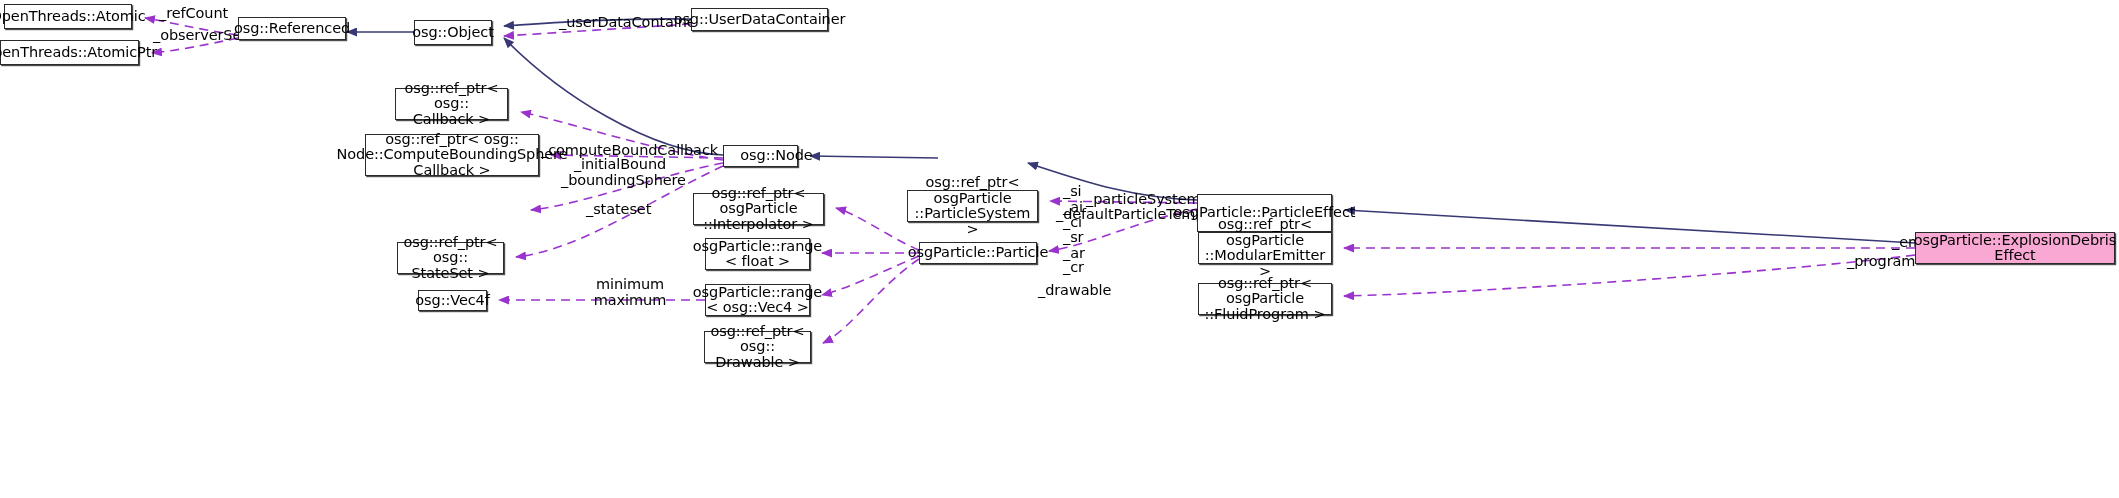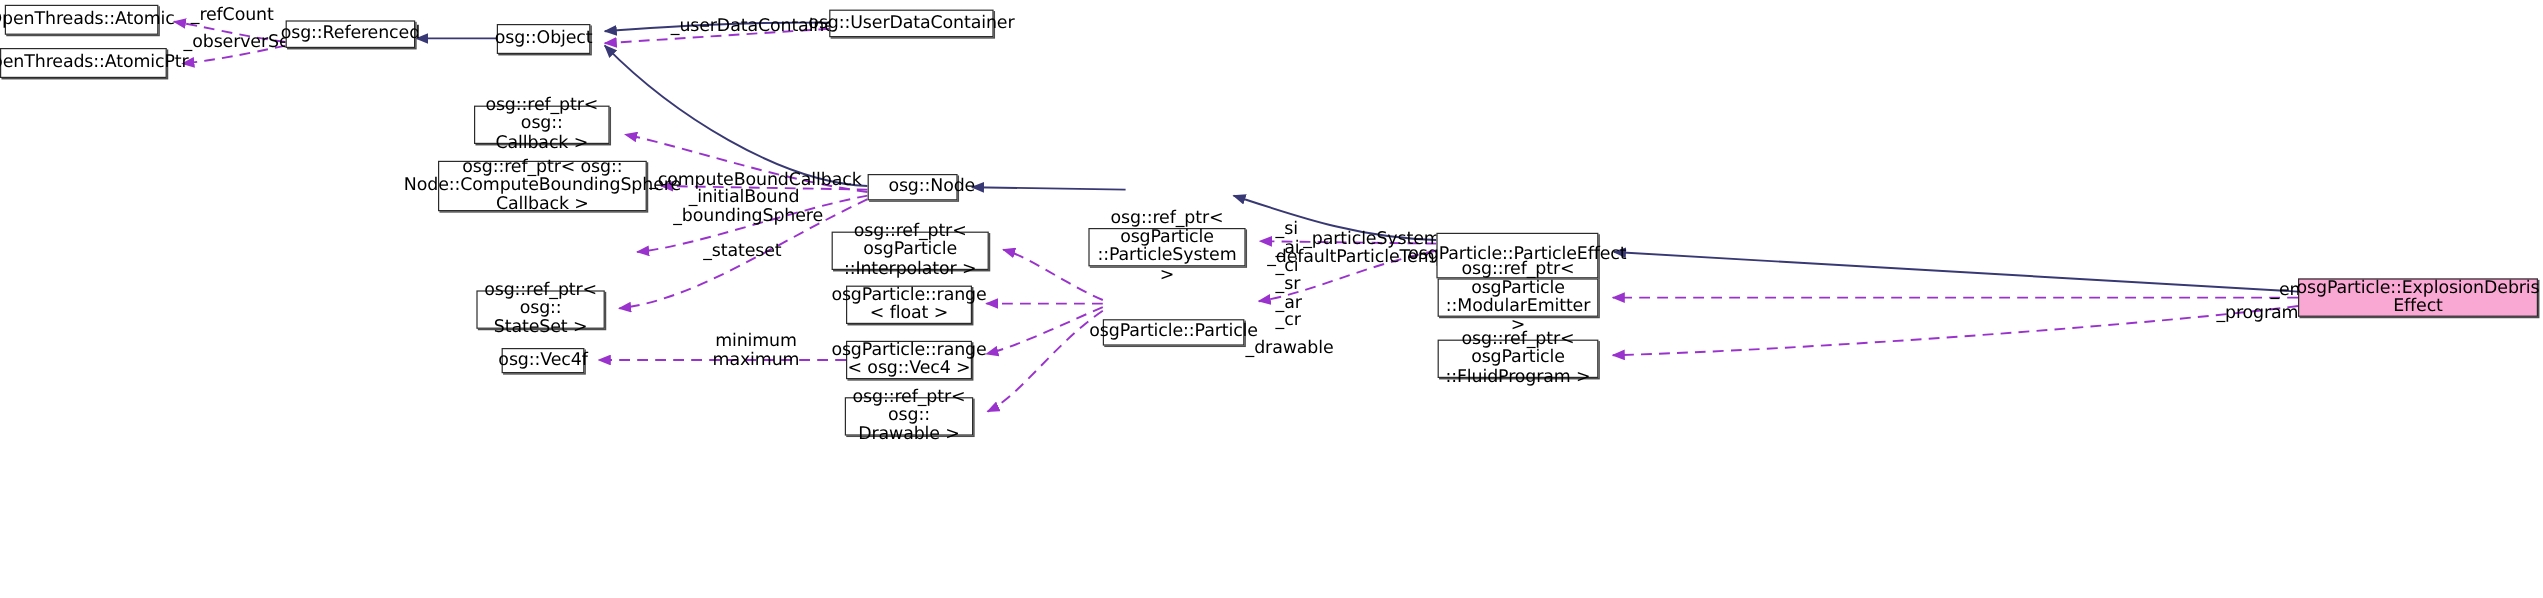--- a/index.html
+++ b/index.html
@@ -139,21 +139,21 @@
   <div class="node" style="left:693px;top:193px;width:131px;height:32px;">osg::ref_ptr&lt; osgParticle
 ::Interpolator &gt;</div>
   <div class="node" style="left:705px;top:238px;width:105px;height:32px;">osgParticle::range
 &lt; float &gt;</div>
   <div class="node" style="left:705px;top:284px;width:105px;height:32px;">osgParticle::range
 &lt; osg::Vec4 &gt;</div>
   <div class="node" style="left:704px;top:331px;width:107px;height:32px;">osg::ref_ptr&lt; osg::
 Drawable &gt;</div>
   <div class="node" style="left:907px;top:190px;width:131px;height:32px;">osg::ref_ptr&lt; osgParticle
 ::ParticleSystem &gt;</div>
-  <div class="node" style="left:919px;top:242px;width:118px;height:22px;margin-top:24px;">osgParticle::Particle</div>
+  <div class="node" style="left:919px;top:242px;width:118px;height:22px;">osgParticle::Particle</div>
   <div class="node" style="left:1197px;top:194px;width:135px;height:38px;">osgParticle::ParticleEffect</div>
   <div class="node" style="left:1198px;top:232px;width:134px;height:32px;">osg::ref_ptr&lt; osgParticle
 ::ModularEmitter &gt;</div>
   <div class="node" style="left:1198px;top:283px;width:134px;height:32px;">osg::ref_ptr&lt; osgParticle
 ::FluidProgram &gt;</div>
   <div class="node highlight" style="left:1915px;top:232px;width:200px;height:32px;">osgParticle::ExplosionDebris
 Effect</div>
 
   <div class="edgelabel left" style="left:159px;top:6px;width:90px;">_refCount</div>
   <div class="edgelabel left" style="left:153px;top:28px;width:100px;">_observerSet</div>

